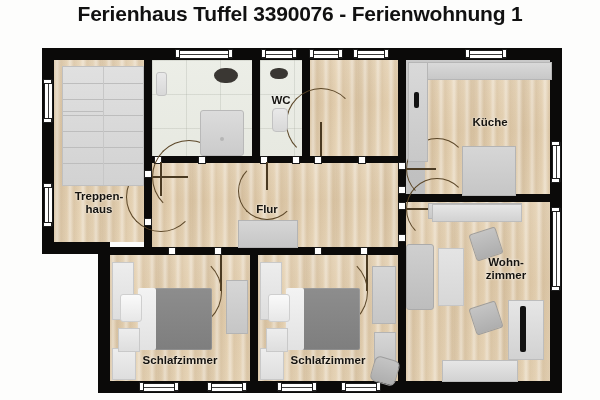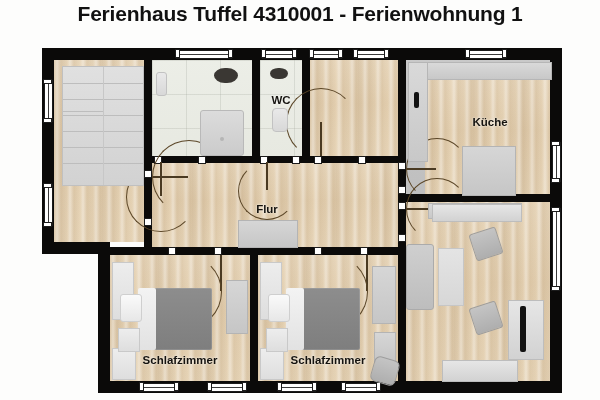--- a/index.html
+++ b/index.html
@@ -107,21 +107,21 @@
     border:1px solid #c0c0c0;}
   .stairs u{position:absolute;left:0;right:0;height:1px;background:#bdbdbd;display:block;}
   .counter{position:absolute;background:linear-gradient(180deg,#d9d9d9,#c8c8c8);border:1px solid #b6b6b6;}
   .rug{position:absolute;background:linear-gradient(180deg,#e4e4e4,#d7d7d7);border:1px solid #c6c6c6;}
 </style>
 </head>
 <body>
 
 <div id="page">
 
-  <div id="title">Ferienhaus Tuffel 4310001 - Ferienwohnung 1</div>
+  <div id="title">Ferienhaus Tuffel 3390076 - Ferienwohnung 1</div>
 
   <div id="plan">
 
     <div class="wallblk" style="left:0;top:0;width:520px;height:12px;"></div>
 
     <div class="wallblk" style="left:0;top:0;width:12px;height:206px;"></div>
 
     <div class="wallblk" style="left:0;top:194px;width:68px;height:12px;"></div>
 
     <div class="wallblk" style="left:56px;top:194px;width:12px;height:151px;"></div>
@@ -306,20 +306,24 @@
 
     <div class="tvstand" style="left:390px;top:156px;width:88px;height:16px;"></div>
     <div class="sofa" style="left:364px;top:196px;width:26px;height:64px;"></div>
     <div class="rug" style="left:396px;top:200px;width:24px;height:56px;"></div>
     <div class="chair" style="left:430px;top:182px;width:26px;height:26px;transform:rotate(-18deg);"></div>
     <div class="chair" style="left:430px;top:256px;width:26px;height:26px;transform:rotate(-18deg);"></div>
     <div class="tvstand" style="left:466px;top:252px;width:34px;height:58px;"></div>
     <div class="tv" style="left:478px;top:258px;width:6px;height:46px;"></div>
     <div class="tvstand" style="left:400px;top:312px;width:74px;height:20px;"></div>
 
+    <div class="lbl" style="left:12px;top:142px;width:90px;">Treppen-
+haus</div>
     <div class="lbl" style="left:218px;top:46px;width:42px;">WC</div>
     <div class="lbl" style="left:388px;top:68px;width:120px;">Küche</div>
     <div class="lbl" style="left:180px;top:155px;width:90px;">Flur</div>
     <div class="lbl" style="left:68px;top:306px;width:140px;">Schlafzimmer</div>
     <div class="lbl" style="left:216px;top:306px;width:140px;">Schlafzimmer</div>
+    <div class="lbl" style="left:418px;top:208px;width:92px;">Wohn-
+zimmer</div>
 
   </div>
 </div>
 
 </body></html>

